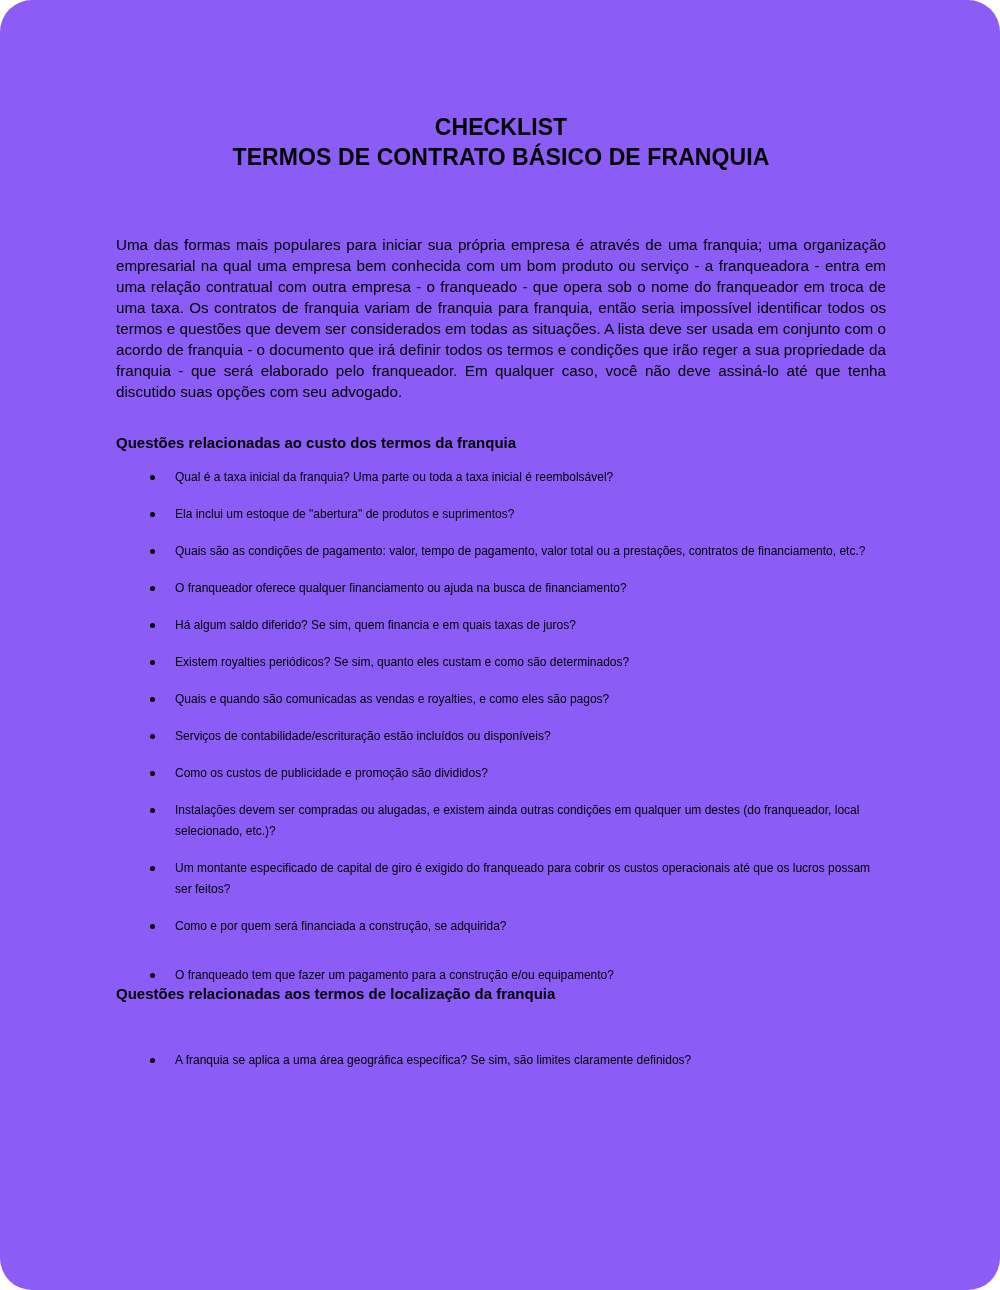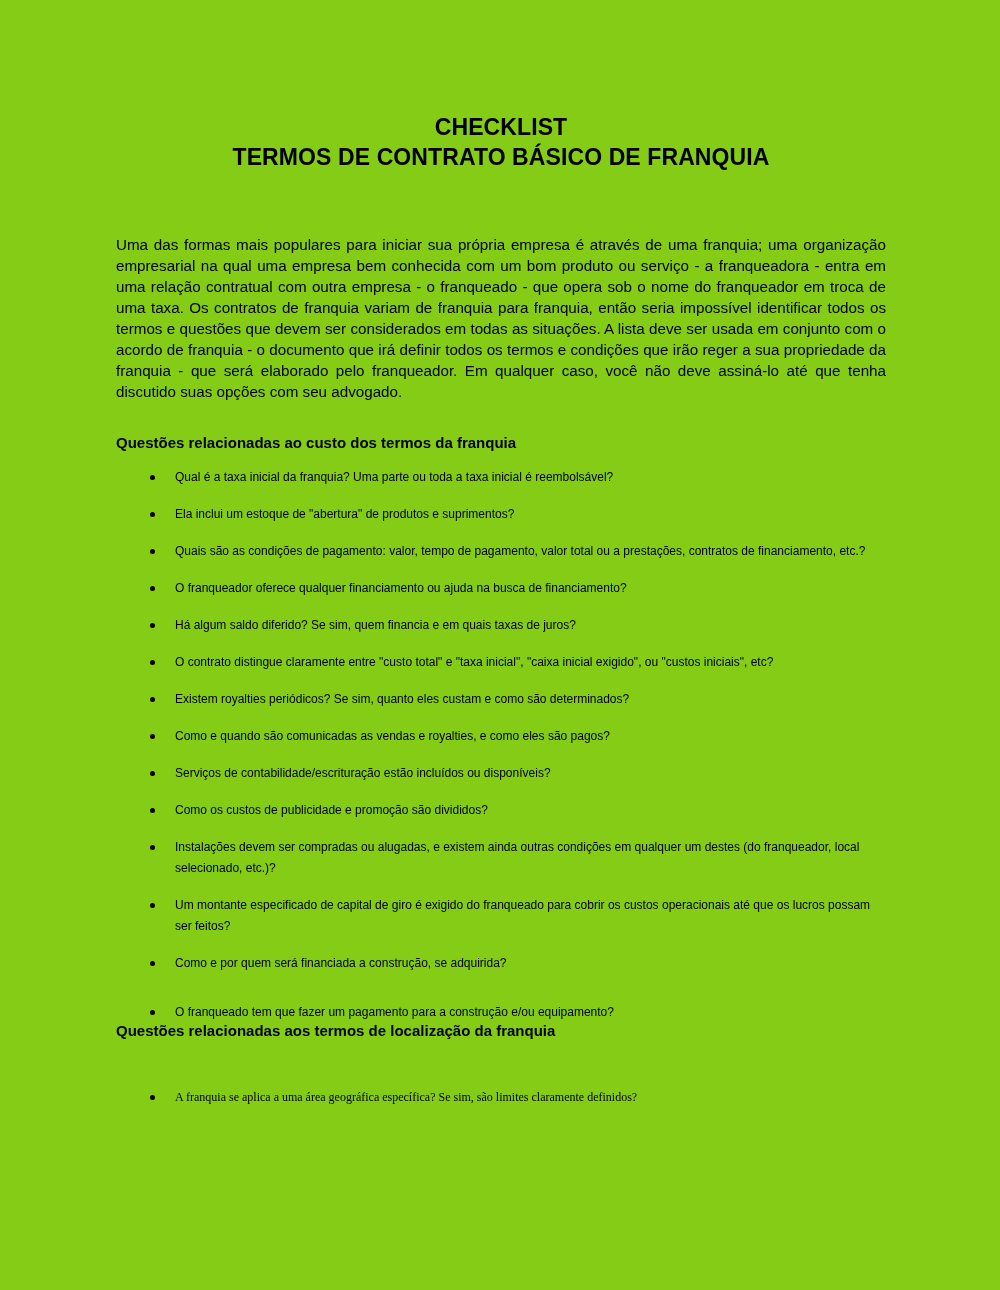--- a/index.html
+++ b/index.html
@@ -7,25 +7,26 @@
     margin: 0;
     padding: 0;
     background: #ffffff;
   }
 
   .page {
     position: relative;
     width: 1000px;
     height: 1290px;
     margin: 0 auto;
-    background: #84cc16;
+    background: #8b5cf6;
     color: #000000;
     font-family: "Liberation Sans", sans-serif;
     overflow: hidden;
     box-sizing: border-box;
+    border-radius: 32px;
   }
 
   .content {
     position: absolute;
     left: 116px;
     top: 0;
     width: 770px;
   }
 
   
@@ -71,21 +72,20 @@
   .bullet-list {
     list-style: none;
     margin: 0;
     padding: 0;
   }
   .bullet-list.first-list {
     padding-top: 14px;
   }
   .bullet-list.second-list {
     padding-top: 18px;
-    font-family: Liberation Serif, serif;
   }
 
   .bullet-item {
     position: relative;
     padding-left: 59px;
     margin-bottom: 16px;
     font-size: 12px;
     line-height: 21px;
     text-align: left;
   }
@@ -148,29 +148,25 @@
       <li class="bullet-item">
         <span class="bullet-dot"></span>
         <span class="bullet-text">O franqueador oferece qualquer financiamento ou ajuda na busca de financiamento?</span>
       </li>
       <li class="bullet-item">
         <span class="bullet-dot"></span>
         <span class="bullet-text">Há algum saldo diferido? Se sim, quem financia e em quais taxas de juros?</span>
       </li>
       <li class="bullet-item">
         <span class="bullet-dot"></span>
-        <span class="bullet-text">O contrato distingue claramente entre "custo total" e "taxa inicial", "caixa inicial exigido", ou "custos iniciais", etc?</span>
-      </li>
-      <li class="bullet-item">
-        <span class="bullet-dot"></span>
         <span class="bullet-text">Existem royalties periódicos? Se sim, quanto eles custam e como são determinados?</span>
       </li>
       <li class="bullet-item">
         <span class="bullet-dot"></span>
-        <span class="bullet-text">Como e quando são comunicadas as vendas e royalties, e como eles são pagos?</span>
+        <span class="bullet-text">Quais e quando são comunicadas as vendas e royalties, e como eles são pagos?</span>
       </li>
       <li class="bullet-item">
         <span class="bullet-dot"></span>
         <span class="bullet-text">Serviços de contabilidade/escrituração estão incluídos ou disponíveis?</span>
       </li>
       <li class="bullet-item">
         <span class="bullet-dot"></span>
         <span class="bullet-text">Como os custos de publicidade e promoção são divididos?</span>
       </li>
       <li class="bullet-item">

